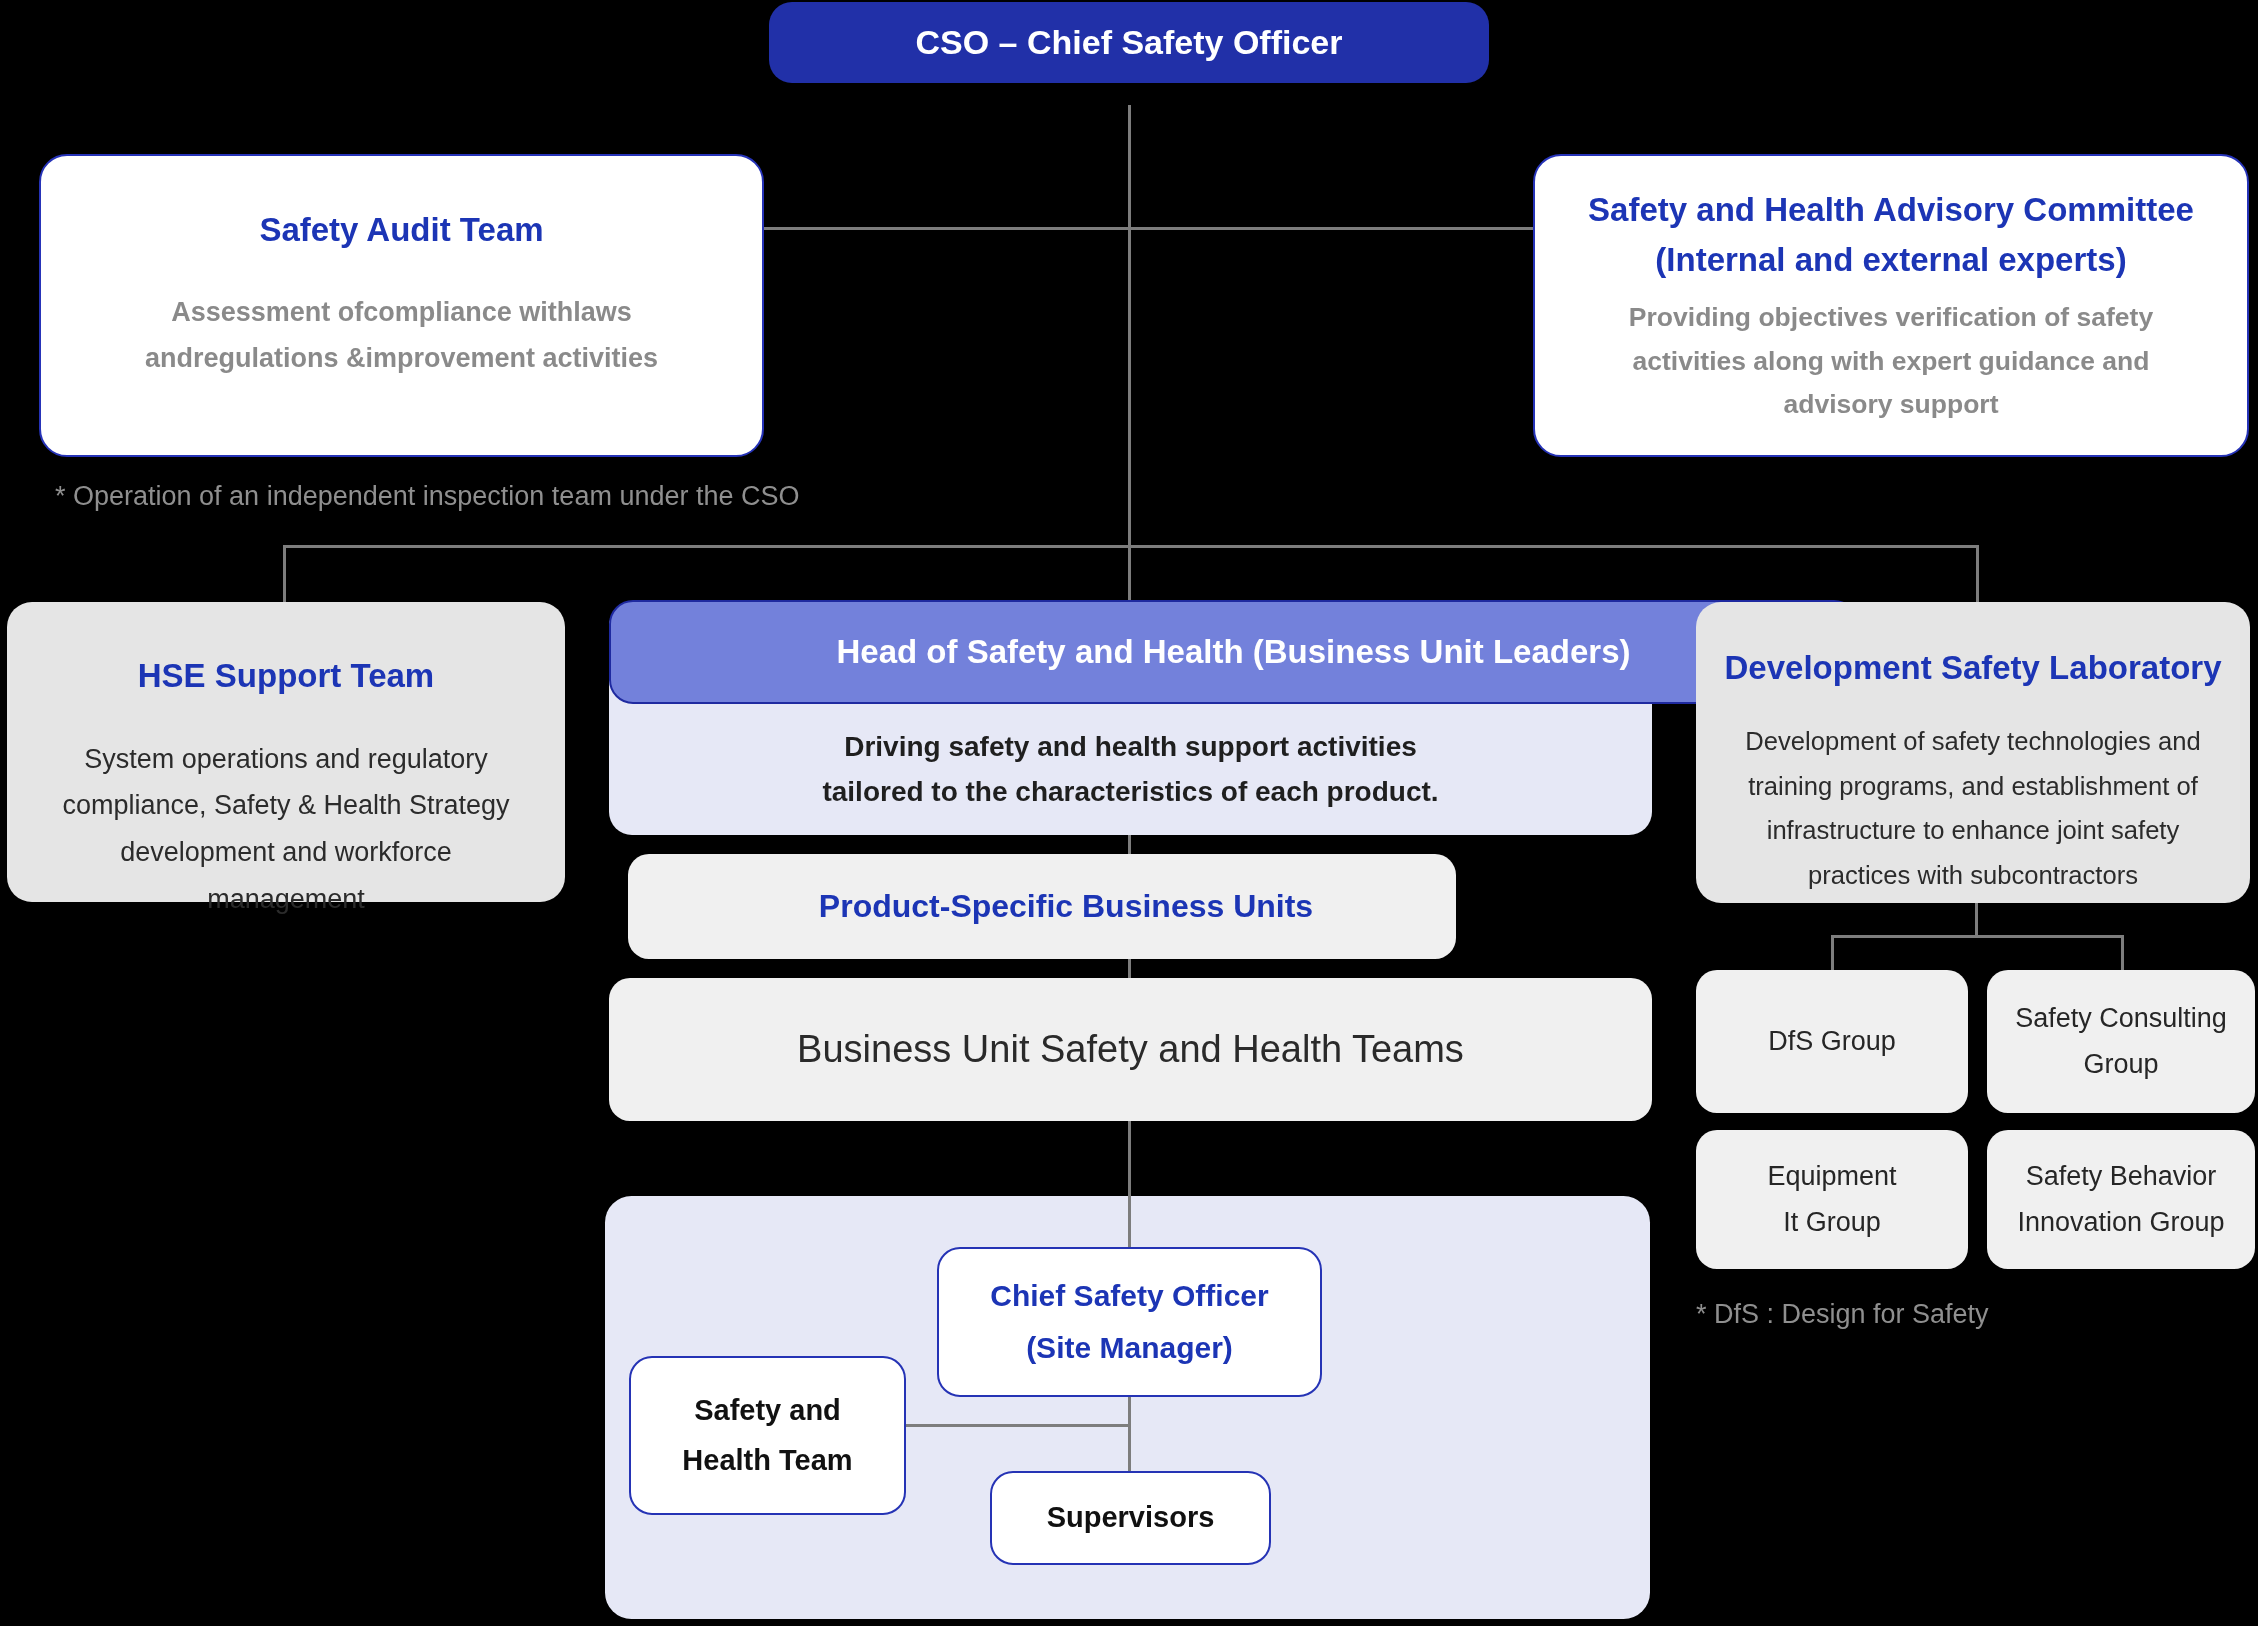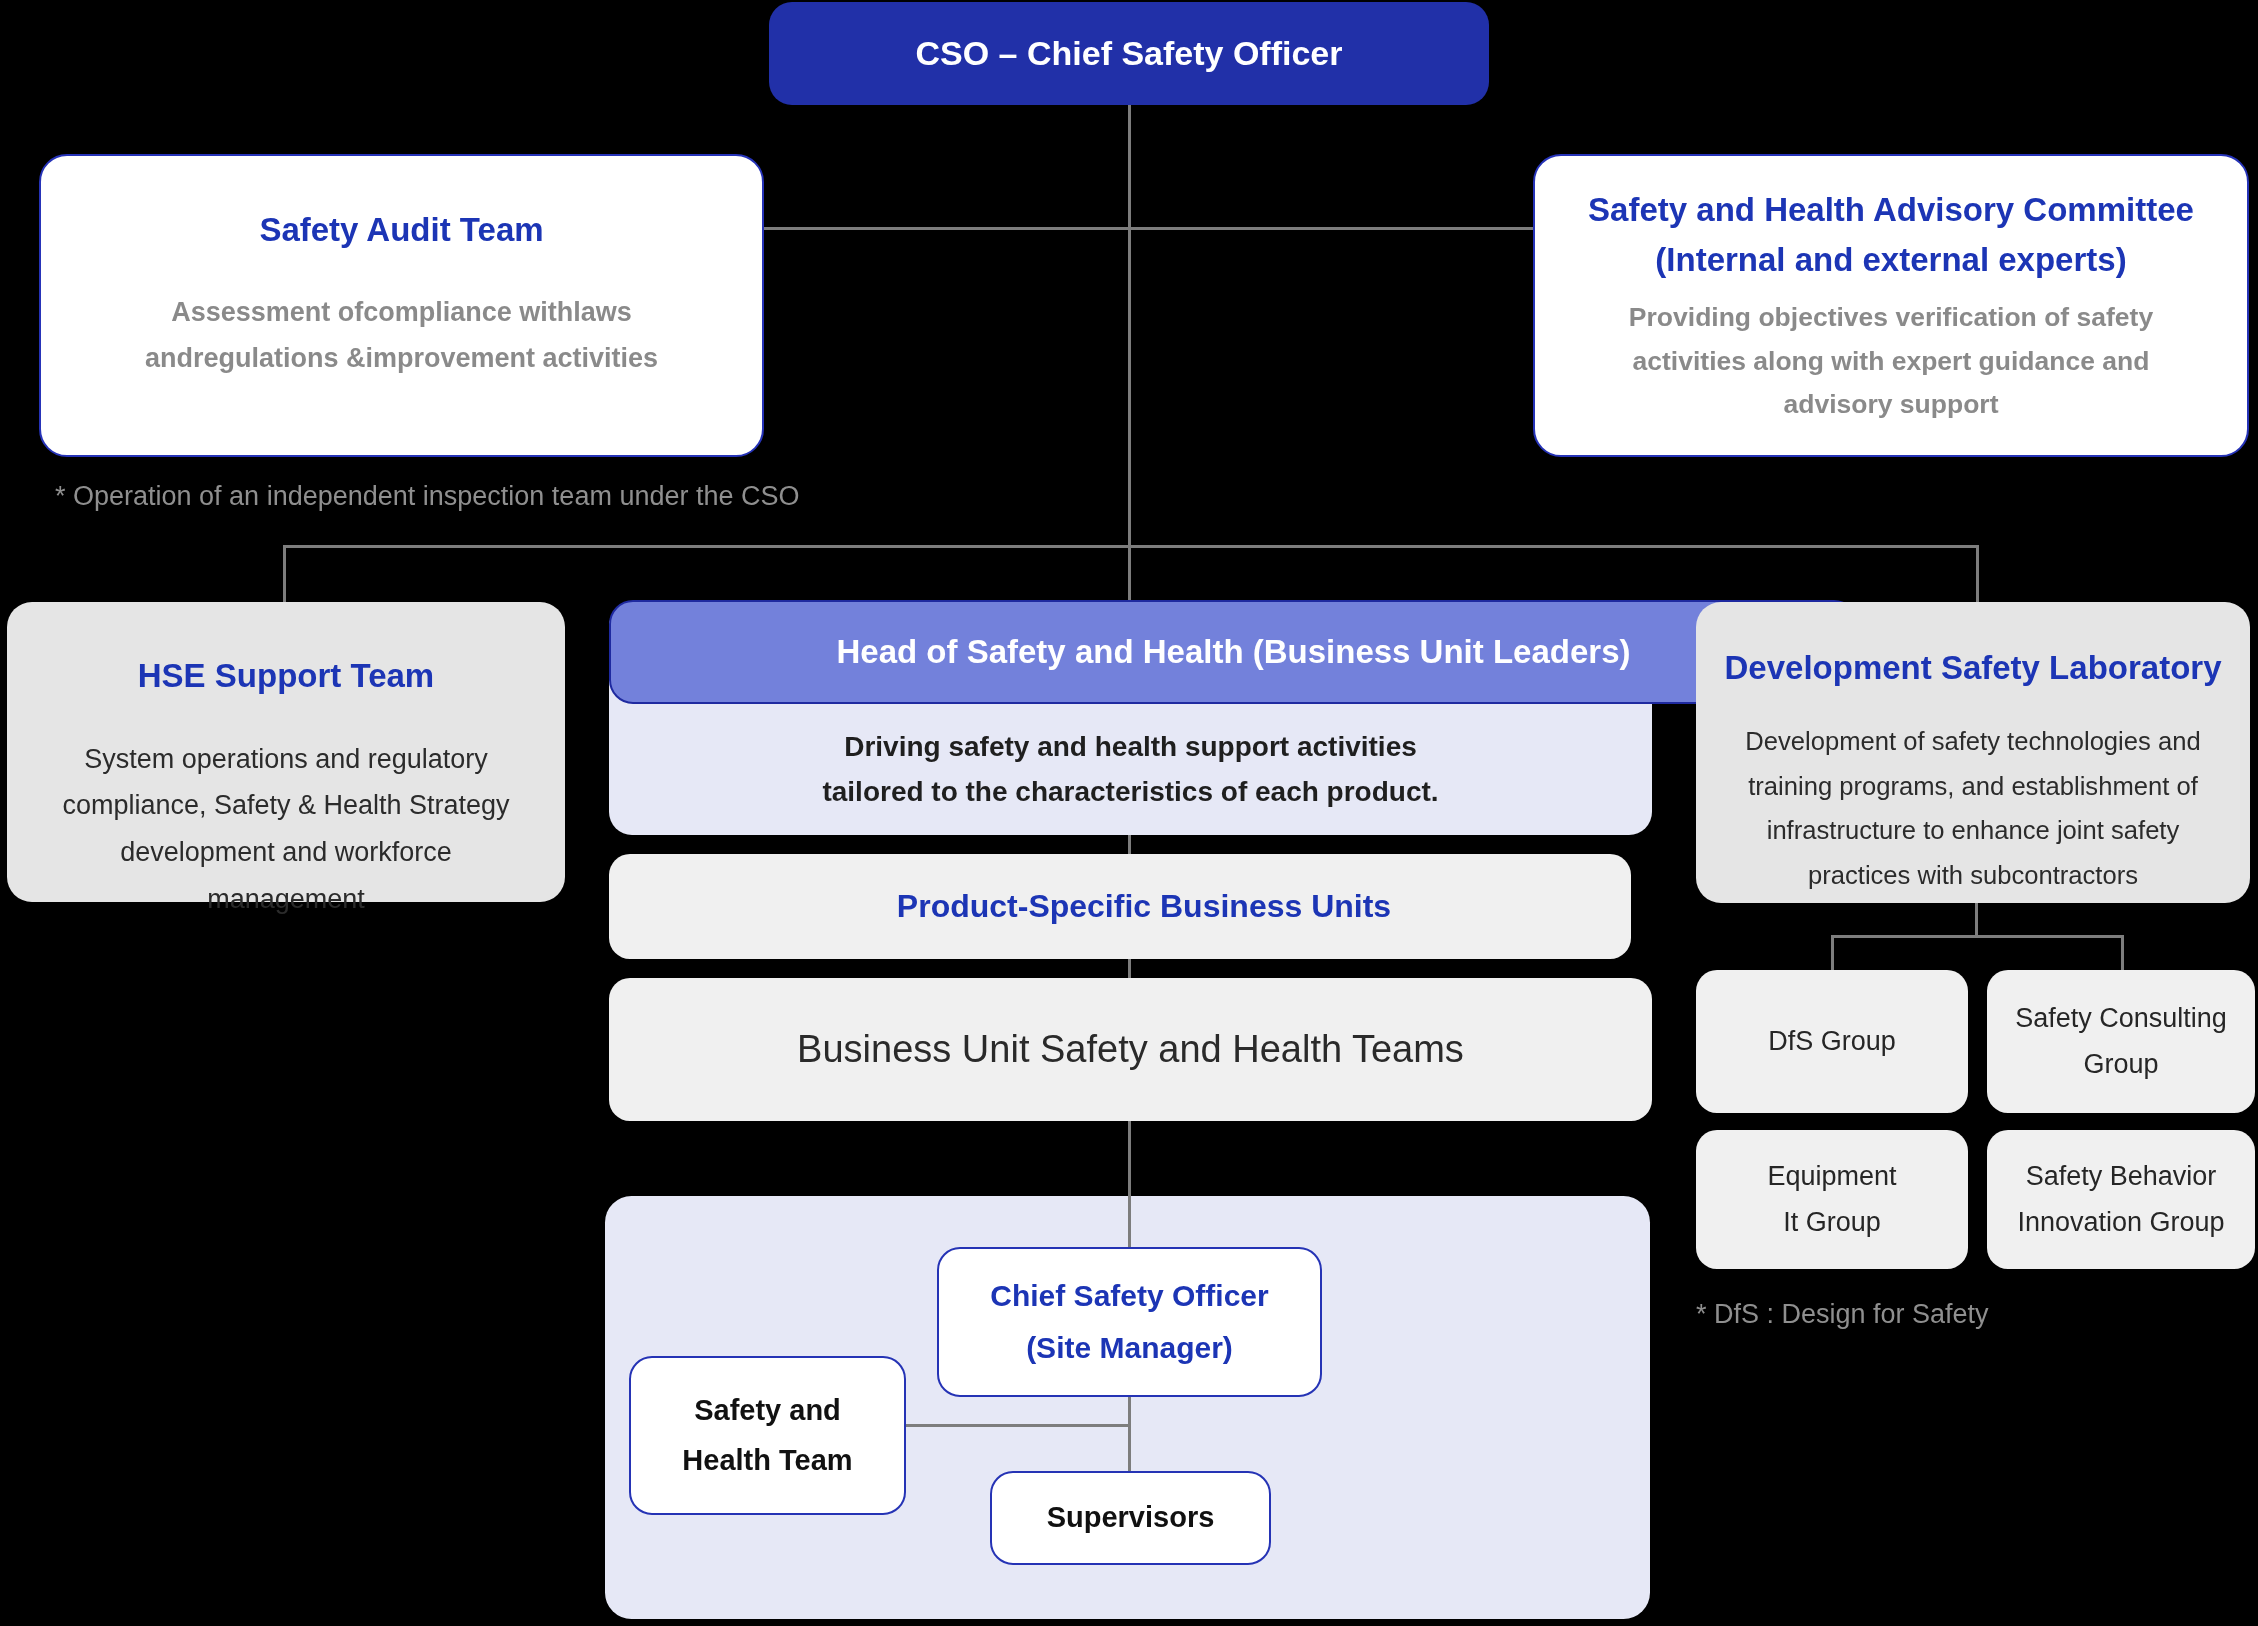--- a/index.html
+++ b/index.html
@@ -33,21 +33,21 @@
     display: flex;
     flex-direction: column;
     align-items: center;
     justify-content: center;
     text-align: center;
     z-index: 2;
   }
 
   
   .cso-box {
-    left: 769px; top: 1.8px; width: 720px; height: 103px;
+    left: 769px; top: 1.8px; width: 720px; height: 81px;
     background: #2130a8;
     border-radius: 23px;
     color: #ffffff;
     font-size: 34px;
     font-weight: bold;
     justify-content: center;
   }
 
   
   .white-card {
@@ -114,21 +114,21 @@
     font-weight: bold;
     line-height: 1.6;
     background: transparent;
   }
 
   
   .gray-card {
     background: #f0f0f0;
     border-radius: 21px;
   }
-  .product-box { left: 609px; top: 854px; width: 1022px; height: 105px; padding-left: 48px; }
+  .product-box { left: 628px; top: 854px; width: 828px; height: 105px; padding-left: 48px; }
   .product-box .label { color: #1c35b5; font-size: 32px; font-weight: bold; }
   .bu-box { left: 609px; top: 978px; width: 1043px; height: 143px; }
   .bu-box .label { color: #2a2a2a; font-size: 38px; font-weight: normal; }
 
   
   .group-card {
     background: #f0f0f0;
     border-radius: 21px;
     color: #262626;
     font-size: 27px;

